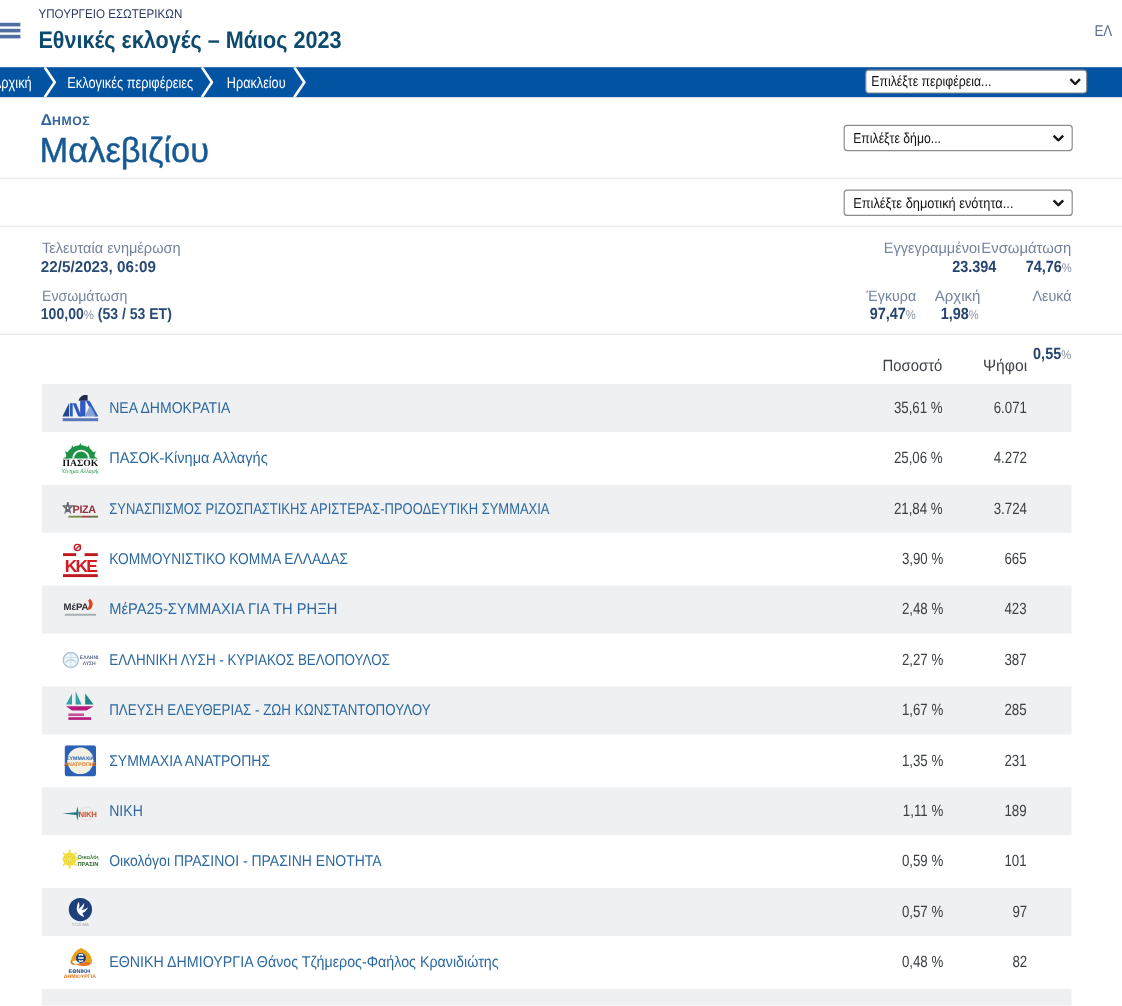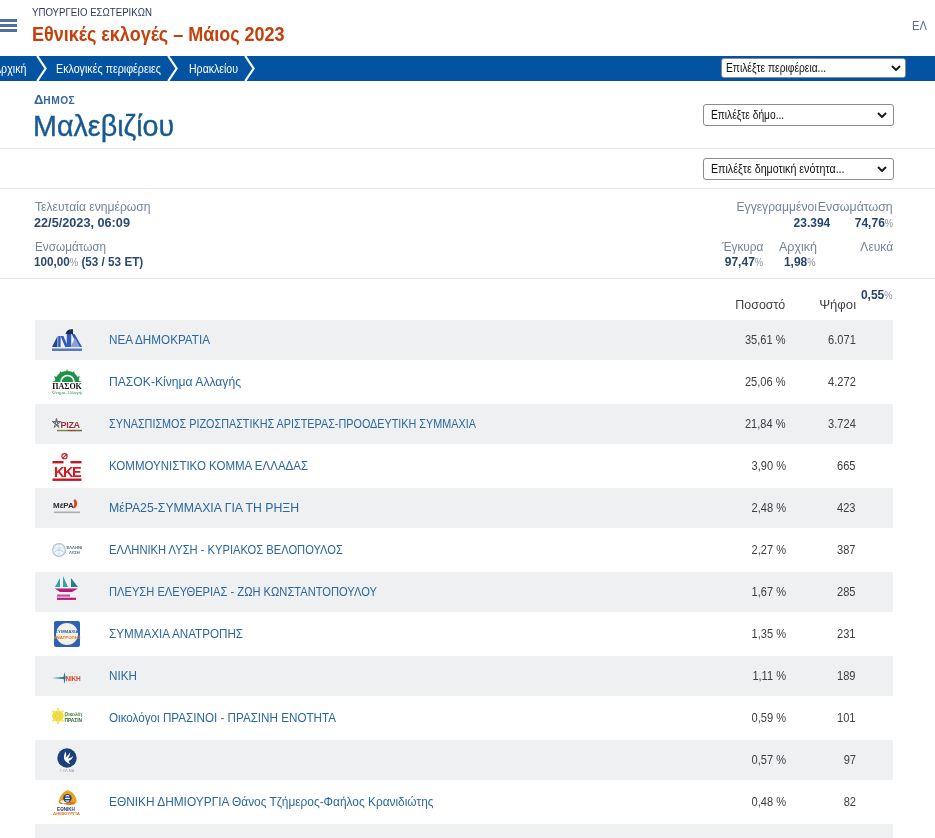--- a/index.html
+++ b/index.html
@@ -4,21 +4,21 @@
 <style>
   * { margin:0; padding:0; box-sizing:border-box; }
   html,body { width:935px; height:838px; background:#fff; overflow:hidden;
     font-family:"Liberation Sans", sans-serif; }
   body { position:relative; }
   .abs { position:absolute; }
   .sxl { display:inline-block; transform:scaleX(var(--s,.9)); transform-origin:0 50%; white-space:nowrap; }
   .sxr { display:inline-block; transform:scaleX(var(--s,.9)); transform-origin:100% 50%; white-space:nowrap; }
   #burger div { position:absolute; left:-8px; width:25px; height:3px; background:#4f6fa3; }
   #ministry { left:32px; top:6px; font-size:10.5px; line-height:12px; color:#2b3a64; }
-  #bigtitle { left:32px; top:23px; font-size:20px; line-height:23px; font-weight:700; color:#c2410c; }
+  #bigtitle { left:32px; top:23px; font-size:20px; line-height:23px; font-weight:700; color:#0c4a6e; }
   #lang { left:912px; top:18px; font-size:13px; color:#5f6b96; }
   #nav { left:0; top:56px; width:935px; height:25px; background:#0253a1; }
   .crumb { position:absolute; top:0; height:25px; line-height:25px; color:#fff; font-size:13px; white-space:nowrap; }
   .sep { position:absolute; top:0; }
   .sel { position:absolute; background:#fff; border:1px solid #8c8c8c; border-radius:3px;
          font-size:12px; color:#111; padding-left:7px; }
   .sel svg.chv { position:absolute; right:6px; top:50%; margin-top:-3px; }
   #nav .sel svg.chv { right:4px; }
   #dimos { left:34px; top:92px; font-size:13px; color:#34659c; font-weight:700; }
   #dimos span.sc { font-size:10.2px; letter-spacing:.5px; }
@@ -26,21 +26,21 @@
            -webkit-text-stroke:.35px #175993; }
   .hline { position:absolute; left:0; width:935px; height:1px; background:#e4e6e8; }
   .slabel { position:absolute; font-size:12.5px; line-height:14px; color:#74839e; white-space:nowrap; }
   .sval   { position:absolute; font-size:13px; line-height:15px; color:#2a4a75; font-weight:700; white-space:nowrap; }
   .bval   { position:absolute; font-size:13.5px; line-height:15px; color:#26446f; font-weight:700; white-space:nowrap; }
   .pct { font-size:10.5px; color:#8a93a5; font-weight:400; }
   .r { text-align:right; }
   .th { position:absolute; font-size:13.5px; color:#3f4349; }
   .row { position:absolute; left:35px; width:858px; height:40px; }
   .row.g { background:#eef0f2; }
-  .pname { position:absolute; left:56px; top:0; height:40px; line-height:40px; font-size:13px; color:#2c689f; white-space:nowrap;margin-left:18px; }
+  .pname { position:absolute; left:56px; top:0; height:40px; line-height:40px; font-size:13px; color:#2c689f; white-space:nowrap; }
   .pct2  { position:absolute; right:107px; top:0; height:40px; line-height:40px; font-size:13.5px; color:#3c4044; }
   .votes { position:absolute; right:37px; top:0; height:40px; line-height:40px; font-size:13.5px; color:#3c4044; }
   .logo  { position:absolute; left:17px; top:7px; width:30px; height:26px; }
 </style>
 </head>
 <body>
   <div id="burger" class="abs" style="left:0;top:19px;width:20px;height:20px;">
     <div style="top:0"></div>
     <div style="top:5px"></div>
     <div style="top:10px"></div>

